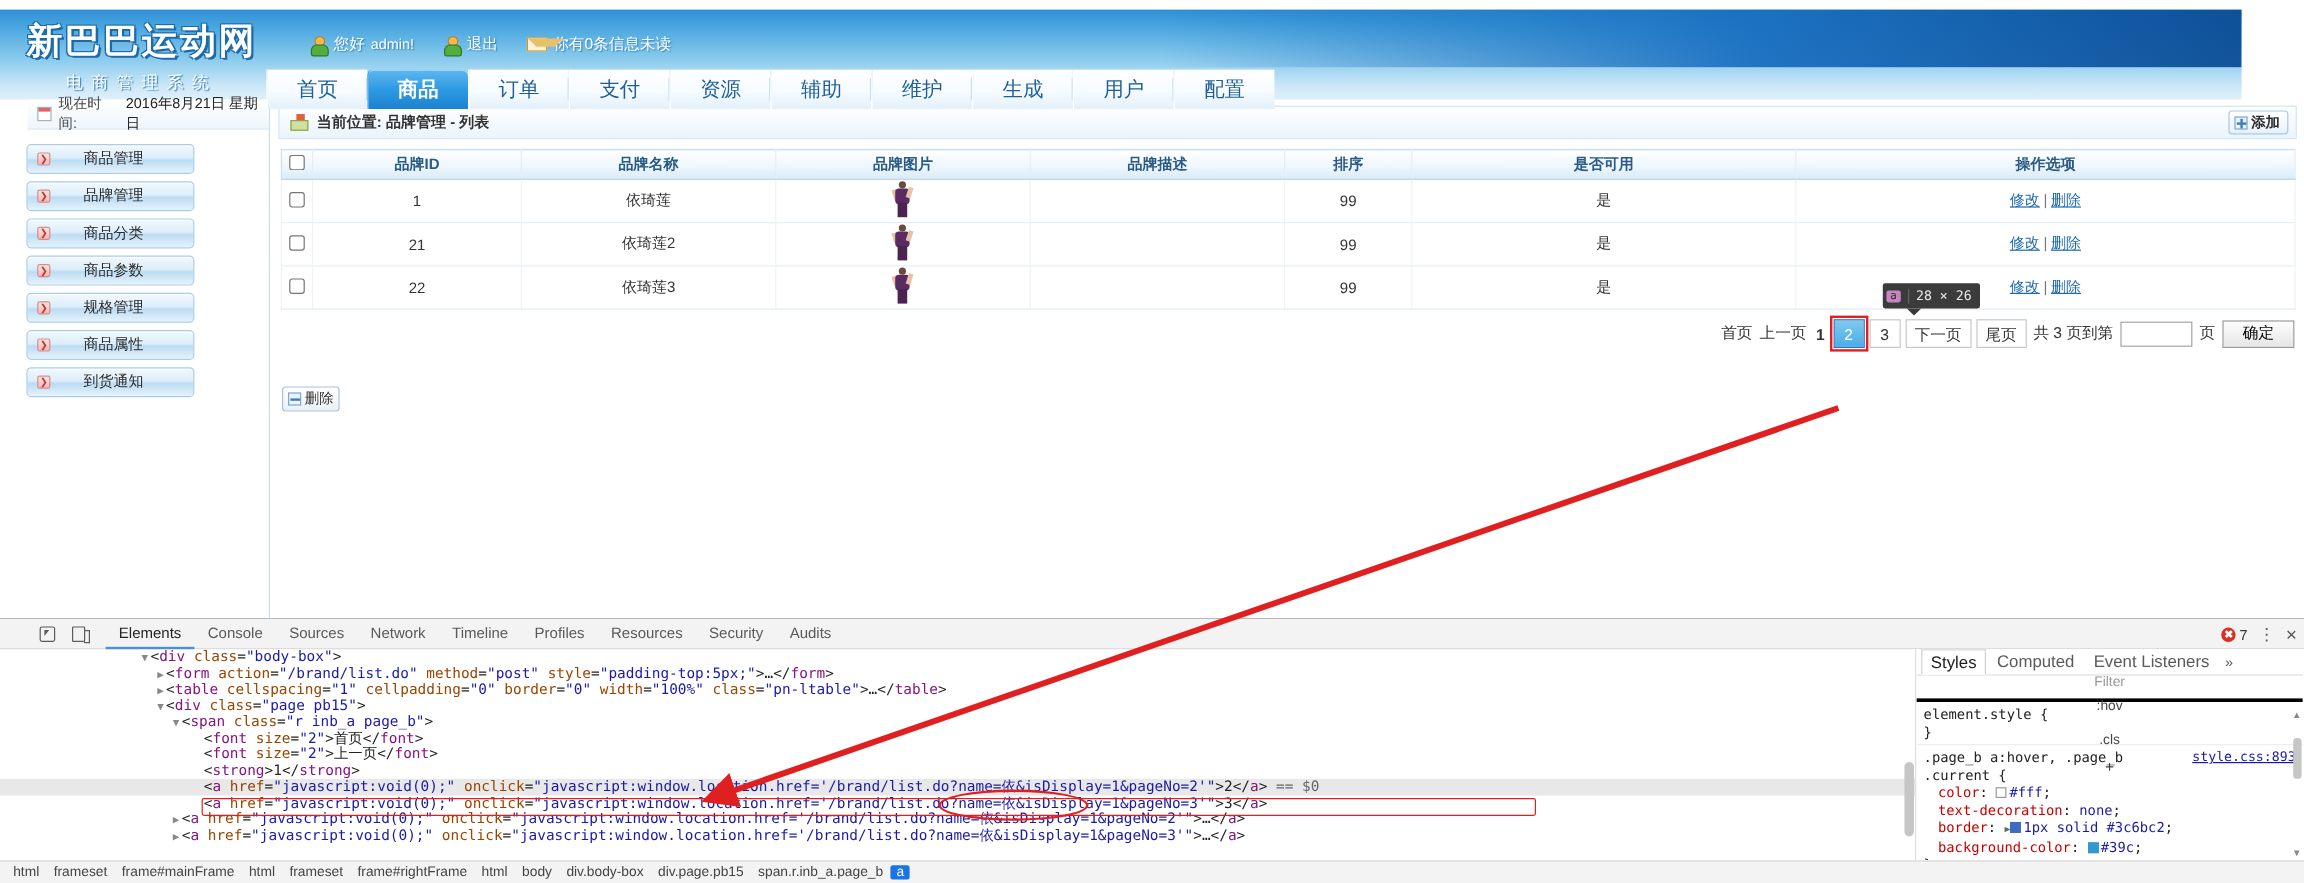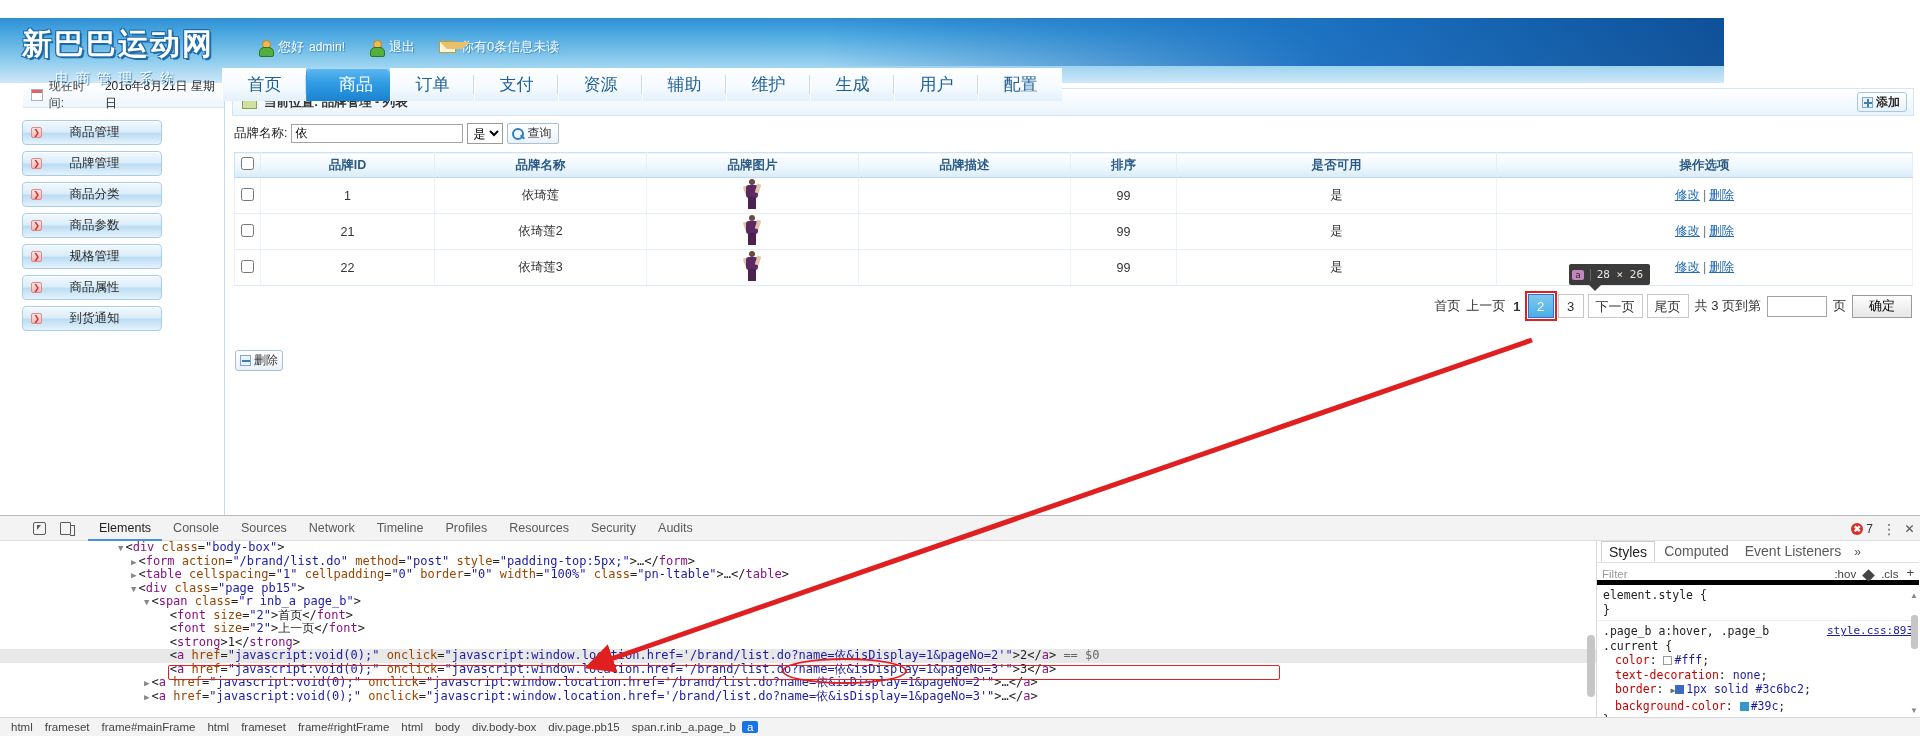--- a/index.html
+++ b/index.html
@@ -8,21 +8,21 @@
     width:1920px; height:736px; overflow:hidden;
     font-family:"Liberation Sans","DejaVu Sans",sans-serif;
     font-size:12px; background:#fff; position:relative;
   }
 
   
   #app-area { position:absolute; left:0; top:0; width:1920px; height:515px; overflow:hidden; background:#fff; }
 
   
   .banner {
-    position:absolute; left:0; top:18px; width:1724px; height:83px;
+    position:absolute; left:0; top:8px; width:1868px; height:83px;
     background:linear-gradient(to bottom,#2f8fd4 0%,#4aa7e0 18%,#8fcdee 52%,#cfe8f8 78%,#eaf5fc 100%);
     overflow:hidden;
   }
   .banner:after{
     content:""; position:absolute; right:0; top:0; width:900px; height:48px;
     background:linear-gradient(to right,rgba(255,255,255,0) 0%, #1a6fc0 55%, #0c4d96 100%);
     opacity:.95;
   }
   .logo-wrap { position:absolute; left:22px; top:6px; z-index:3; }
   .logo-main {
@@ -51,24 +51,23 @@
   }
   .nav .tab {
     min-width:84px; height:33px; line-height:33px; text-align:center; font-size:17px;
     padding:0 17px; color:#1d5f96; cursor:pointer; position:relative;
     background:linear-gradient(to bottom,#ffffff 0%,#f6fbff 55%,#e3f0fa 100%);
     border-left:1px solid #ffffff;
   }
   .nav .tab .sep { position:absolute; right:0; top:7px; height:19px; width:1px; background:#c7dcec; }
   .nav .tab.active {
     background:linear-gradient(to bottom,#5fb8ef 0%,#2f9be4 48%,#1b82cf 100%);
-    color:#ffffff; border-radius:5px 5px 0 0; font-weight:normal;
+    color:#ffffff; border-radius:5px 5px 0 0; font-weight:bold;
     box-shadow:inset 0 1px 0 #a8deff;
     border-left:1px solid #2f9be4;
-    text-align:right;
   }
 
   
   .left-col { position:absolute; left:0; top:83px; width:225px; height:432px; background:#ffffff; border-right:1px solid #c8dced; }
   .time-bar {
     height:25px; display:flex; align-items:center; gap:6px; padding-left:8px;
     background:linear-gradient(to bottom,#ffffff,#eef6fc); border-bottom:1px solid #d6e6f2;
     color:#5a5a5a; font-size:12px;margin-left:23px;
   }
   .ico-cal { width:12px; height:12px; border:1px solid #9fb3c4; background:#fff; position:relative; display:inline-block; }
@@ -230,21 +229,21 @@
   .dom-line.selected { background:#e8e8e8; }
   .dollar { color:#666; }
   .highlight-box { position:absolute; border:1.5px solid #e02020; border-radius:2px; pointer-events:none; }
   .red-ellipse { position:absolute; border:2px solid #e02020; border-radius:50%; pointer-events:none; }
 
   .styles-pane { width:322px; position:relative; background:#fff; overflow:hidden; font-family:"Liberation Sans",sans-serif; }
   .styles-tabs { height:22px; display:flex; align-items:center; border-bottom:1px solid #e0e0e0; padding-left:4px; gap:2px; }
   .styles-tabs .st { font-size:14px; color:#5a5a5a; padding:0 7px; height:21px; line-height:21px; cursor:pointer; }
   .styles-tabs .st.active { color:#222; border:1px solid #d0d0d0; border-bottom:1px solid #fff; background:#fff; }
   .styles-tabs .more { font-size:12px; color:#5a5a5a; padding:0 4px; cursor:pointer; }
-  .filter-row { height:22px; display:flex; align-items:flex-end; border-bottom:5px solid #000000; padding:0 5px; gap:8px; }
+  .filter-row { height:22px; display:flex; align-items:center; border-bottom:3px solid #000000; padding:0 5px; gap:8px;flex-direction:column; }
   .filter-row .fi { flex:1; font-size:11.5px; color:#9a9a9a; }
   .filter-row .hov { font-size:11.5px; color:#444; cursor:pointer; }
   .filter-row .diamond { width:9px;height:9px;background:#444;transform:rotate(45deg);cursor:pointer; }
   .filter-row .cls { font-size:11.5px; color:#444; cursor:pointer; }
   .filter-row .plus { font-size:13px; color:#444; cursor:pointer; }
   .css-block { font-family:"DejaVu Sans Mono",monospace; font-size:11.5px; padding:3px 6px; color:#222; line-height:14.5px; }
   .css-sel { color:#222; }
   .css-src { color:#1a1aa6; text-decoration:underline; float:right; font-size:11px; cursor:pointer; }
   .css-prop { color:#c80000; }
   .css-val { color:#1a1aa6;margin-top:32px; }
@@ -346,32 +345,20 @@
   <div class="main">
     <div class="pos-bar">
       <span class="ico-flag"></span>
       <span>当前位置: 品牌管理 - 列表</span>
       <div class="btn-add">
         <span class="ico-plus"></span>
         <span>添加</span>
       </div>
     </div>
 
-    <div class="search-row">
-      <span class="lbl">品牌名称:</span>
-      <input class="search-input" type="text" value="依" style="">
-      <select class="search-select">
-        <option>是</option>
-        <option>否</option>
-      </select>
-      <div class="btn-query">
-        <span class="ico-search"></span>
-        <span>查询</span>
-      </div>
-    </div>
 
     <table class="grid">
       <colgroup>
         <col style="width:26px">
           <col style="width:174px">
           <col style="width:212px">
           <col style="width:212px">
         <col style="width:212px">
           <col style="width:106px">
           <col style="width:320px">

